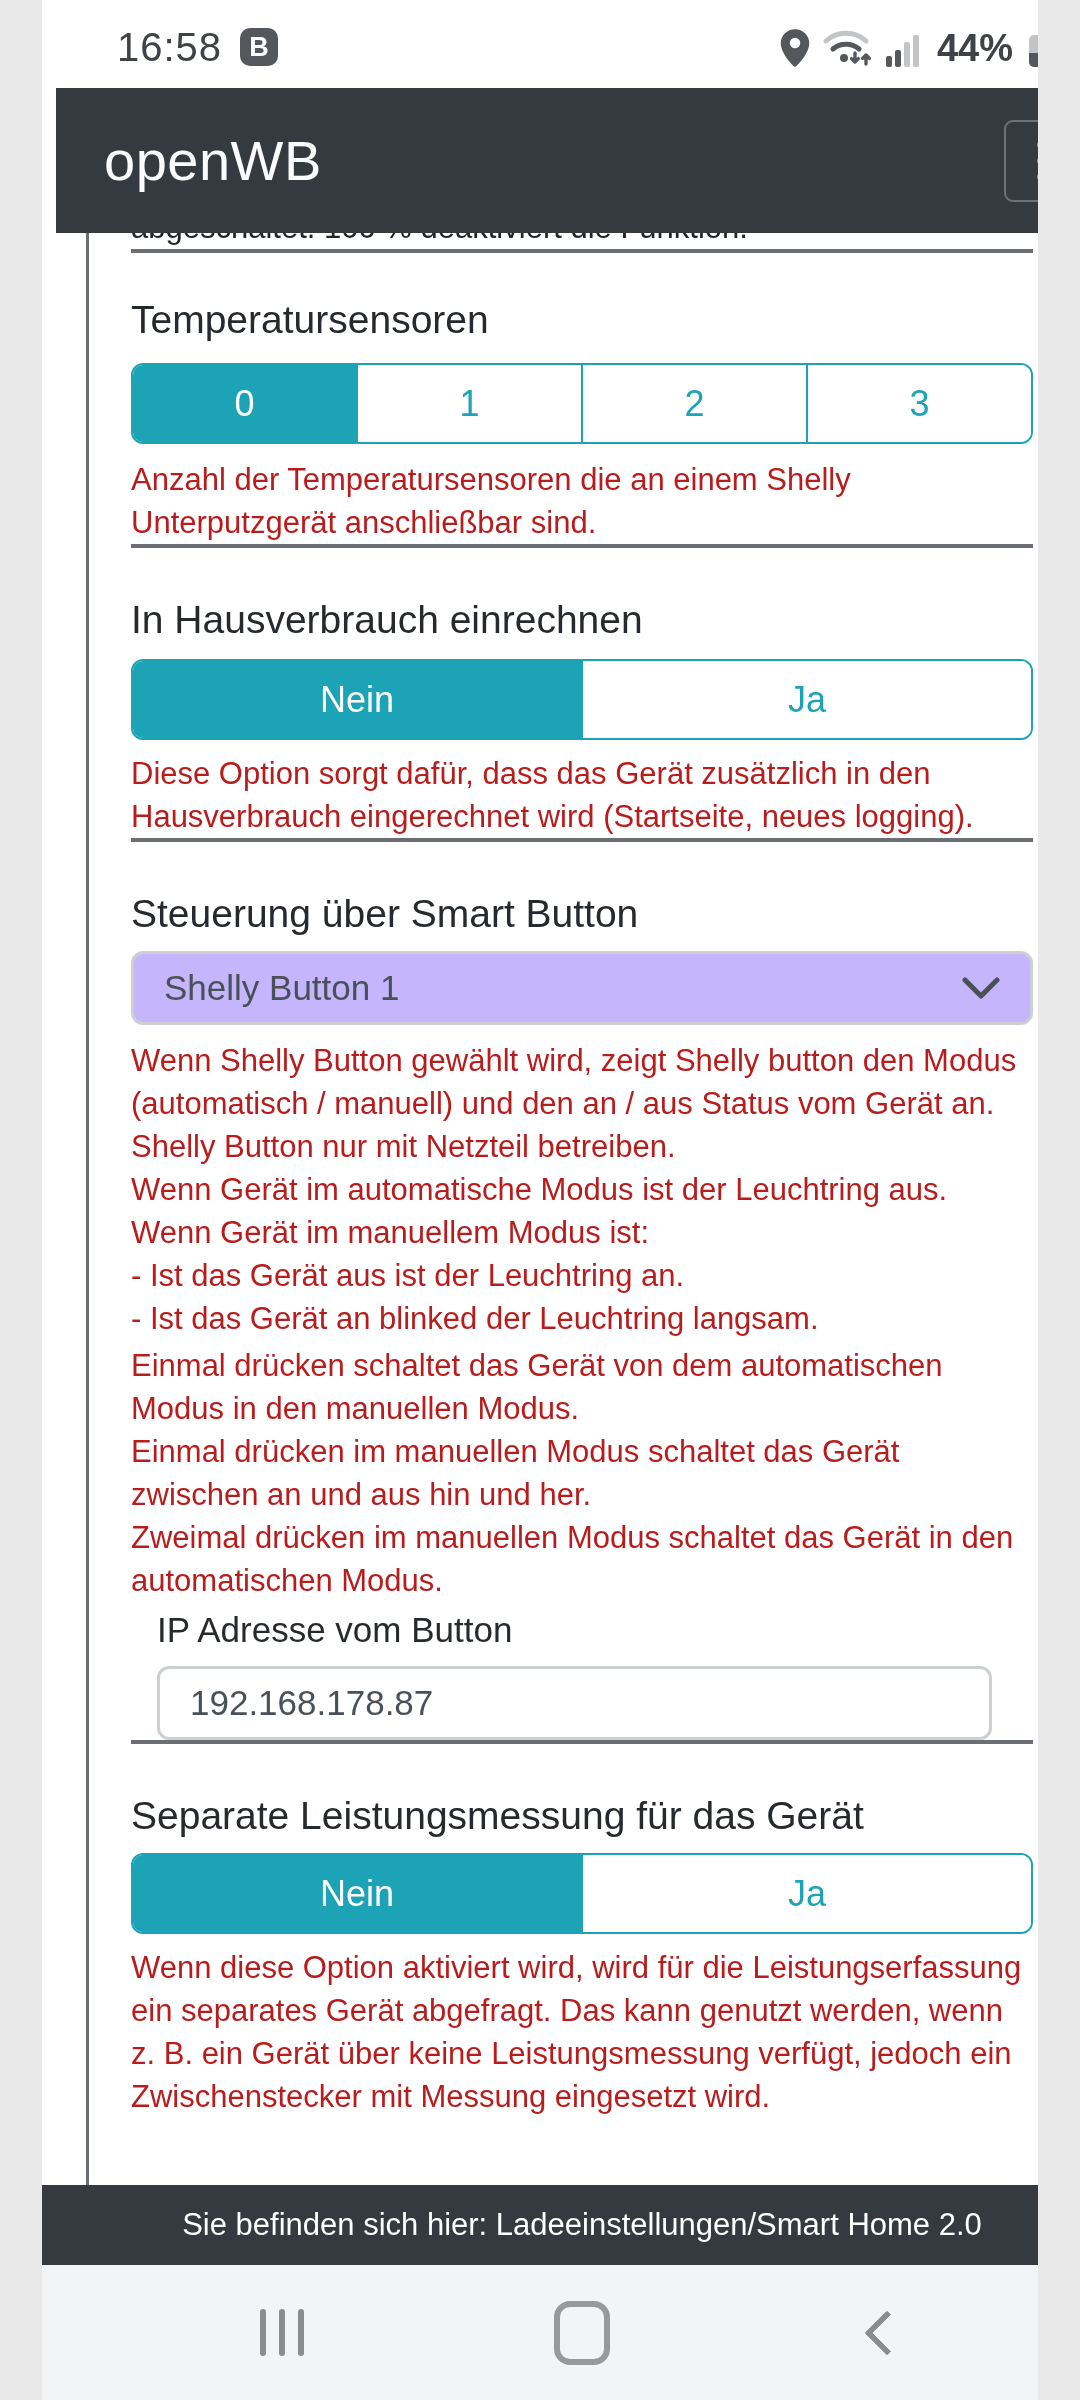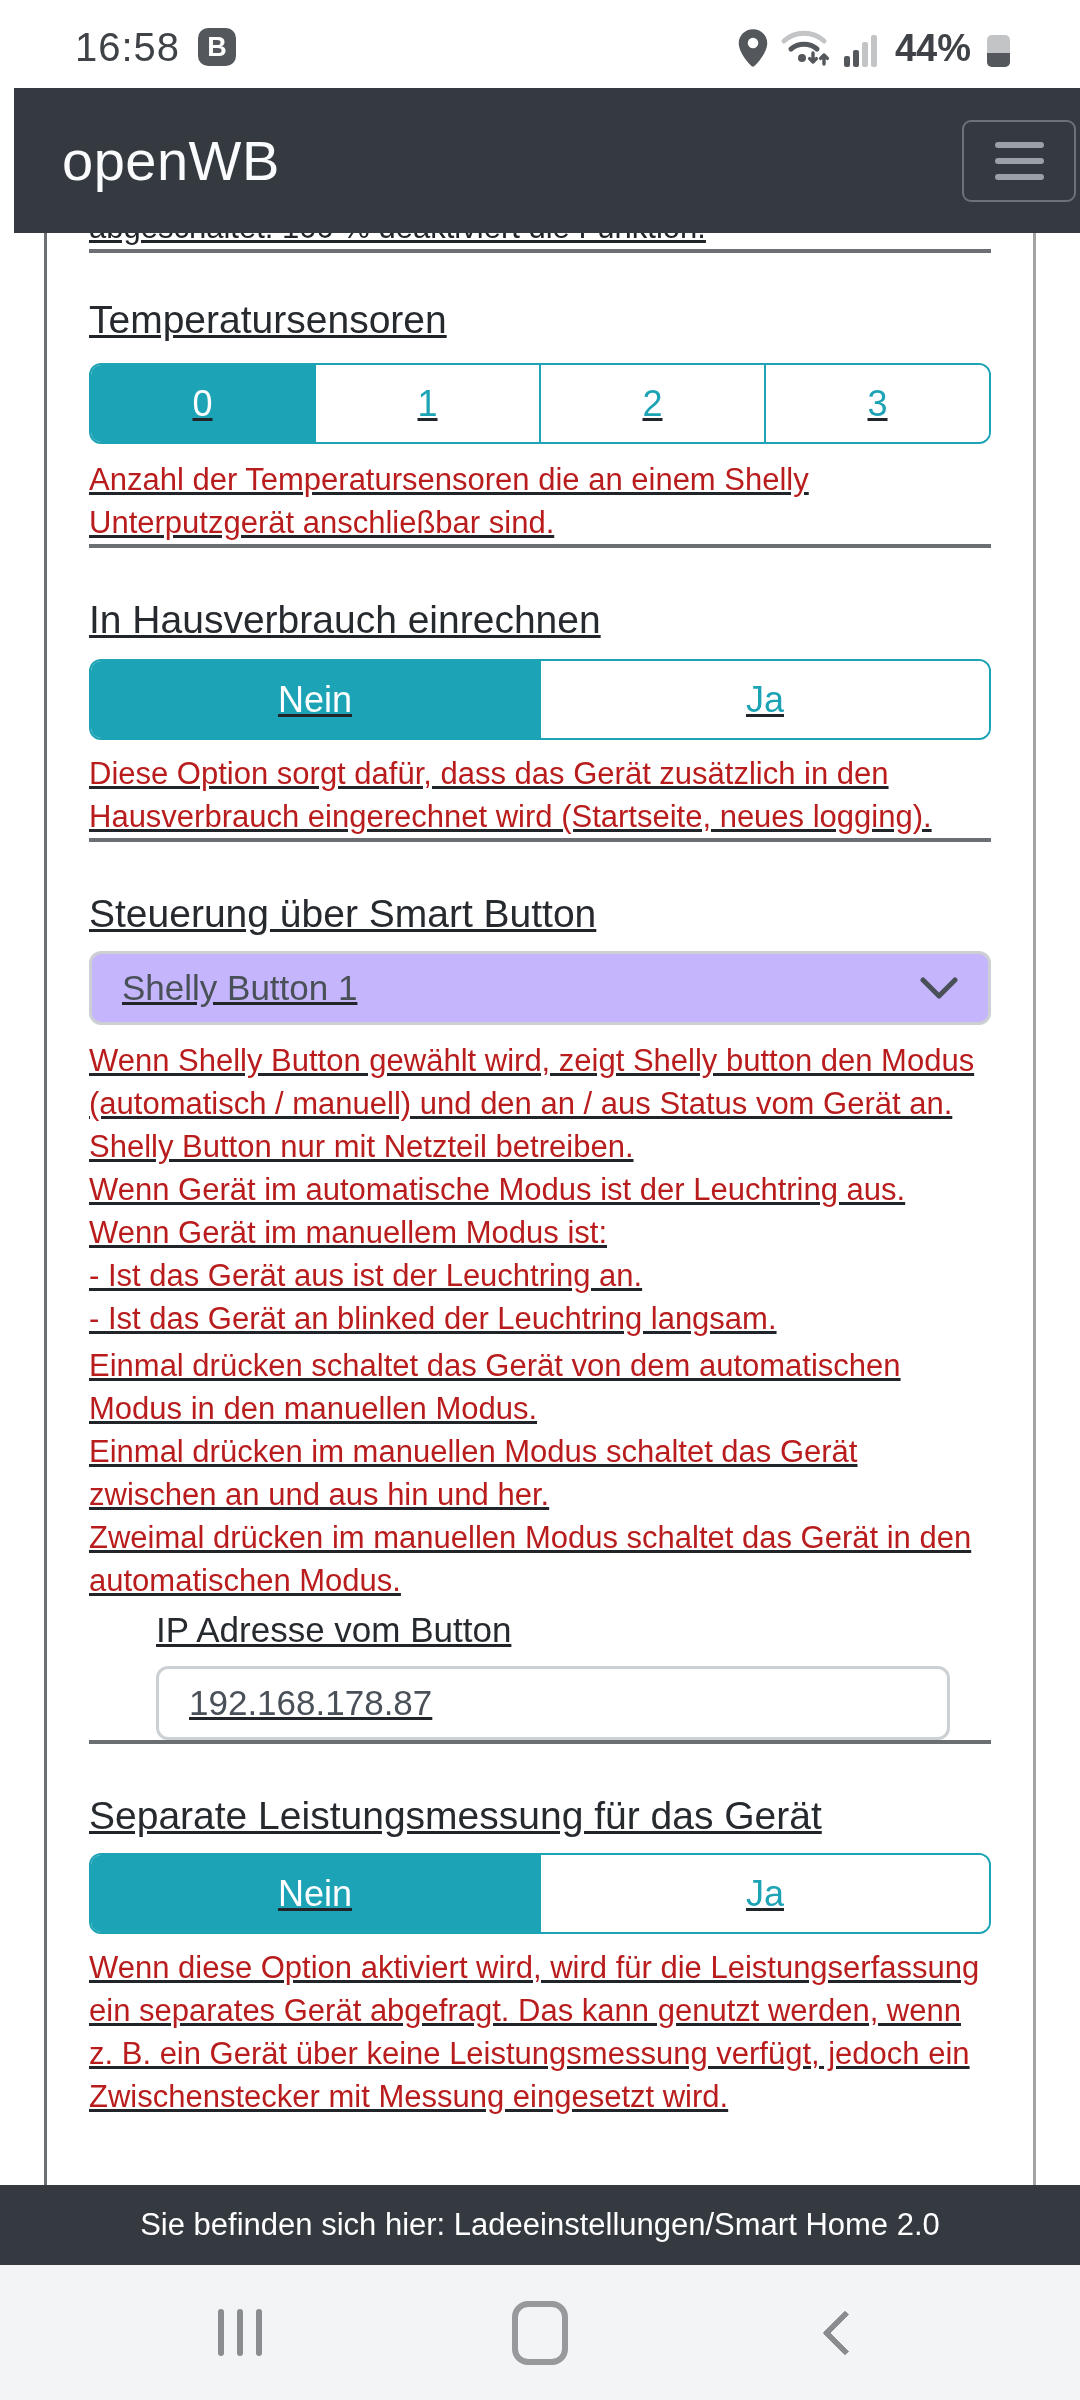--- a/index.html
+++ b/index.html
@@ -1,17 +1,17 @@
 <!DOCTYPE html>
 <html><head>
 <meta charset="utf-8">
 <style>
   html,body{margin:0;padding:0;background:#e9e9e9;}
   .phone{
-    position:relative;width:1080px;height:2400px;margin:0 auto;
+    position:relative;width:996px;height:2400px;margin:0 auto;
     background:#ffffff;overflow:hidden;
     font-family:"Liberation Sans","DejaVu Sans",sans-serif;
     -webkit-font-smoothing:antialiased;
   }
   
   .status-bar{
     position:absolute;top:0;left:0;width:1080px;height:88px;background:#ffffff;
     display:flex;align-items:center;justify-content:space-between;
     padding:6px 70px 0 75px;box-sizing:border-box;color:#3f4347;
   }
@@ -35,42 +35,42 @@
     display:flex;align-items:center;justify-content:space-between;
     padding:0 18px 0 48px;box-sizing:border-box;z-index:5;
   }
   .brand{color:#fafbfc;font-size:56px;font-weight:400;letter-spacing:0.5px;}
   .toggler{width:110px;height:78px;border:2px solid #6c7277;border-radius:9px;
     background:transparent;display:flex;flex-direction:column;align-items:center;justify-content:center;gap:10px;cursor:pointer;}
   .toggler i{display:block;width:49px;height:6px;border-radius:3px;background:#9aa0a6;}
   
   .content{position:absolute;top:233px;left:0;width:1080px;height:1952px;background:#fff;overflow:hidden;}
   .card{height:100%;margin:0 44px;border-left:3px solid #6b6f74;border-right:3px solid #a3a3a3;
-    padding:0 42px;box-sizing:border-box;color:#212529;text-decoration:underline;}
+    padding:0 42px;box-sizing:border-box;color:#212529;}
   .clip{height:16px;overflow:hidden;}
   .clip p{margin:-27px 0 0 0;font-size:31px;line-height:43px;color:#212529;}
   hr.divider{border:0;border-top:4px solid #6b6f74;margin:0;}
   .hr1{margin-top:31px;} .hr2{margin-top:14px;} .hr3{margin-top:14px;} .hr4{margin-top:22px;}
   .sec-title{font-size:39px;font-weight:400;color:#26292e;line-height:1;}
   .t1{margin-top:47px;} .t2{margin-top:52px;} .t3{margin-top:52px;} .t4{margin-top:52px;}
   .btn-group{display:flex;height:77px;border:2px solid #1ca3b5;border-radius:12px;overflow:hidden;background:#fff;}
   .g1{margin-top:24px;} .g2{margin-top:20px;} .g4{margin-top:18px;}
   .seg{flex:1;display:flex;align-items:center;justify-content:center;font-size:36px;
     background:#ffffff;color:#1ca3b5;border-left:2px solid #1ca3b5;cursor:pointer;user-select:none;}
   .seg:first-child{border-left:none;}
   .seg.active{background:#1ca3b5;color:#ffffff;}
   .help{font-size:31px;line-height:43px;color:#b91c1c;white-space:pre-line;margin:0;}
   .d1{margin-top:14px;} .d2{margin-top:12px;} .d3a{margin-top:14px;} .d3b{margin-top:4px;} .d4{margin-top:12px;}
   .select{
     margin-top:18px;height:74px;border:3px solid #ccd0d4;border-radius:12px;
     display:flex;align-items:center;justify-content:space-between;
     padding:0 30px;box-sizing:border-box;font-size:35px;color:#495057;cursor:pointer;background:#c4b5fd;
   }
   .chev{width:38px;height:22px;}
-  .sub{margin-left:67px;margin-right:41px;}
+  .sub{margin-left:26px;margin-right:41px;}
   .sub-label{margin-top:8px;font-size:35px;color:#26292e;}
   .text-input{
     margin-top:16px;width:100%;height:74px;border:3px solid #ccd0d4;border-radius:12px;
     padding:0 30px;box-sizing:border-box;font-size:35px;color:#495057;background:#fff;outline:none;
     font-family:inherit;display:block;
   }
   
   .crumb-bar{position:absolute;top:2185px;left:0;width:1080px;height:80px;background:#343a40;
     display:flex;align-items:center;justify-content:center;z-index:6;}
   .crumb-bar span{color:#ffffff;font-size:31px;}

